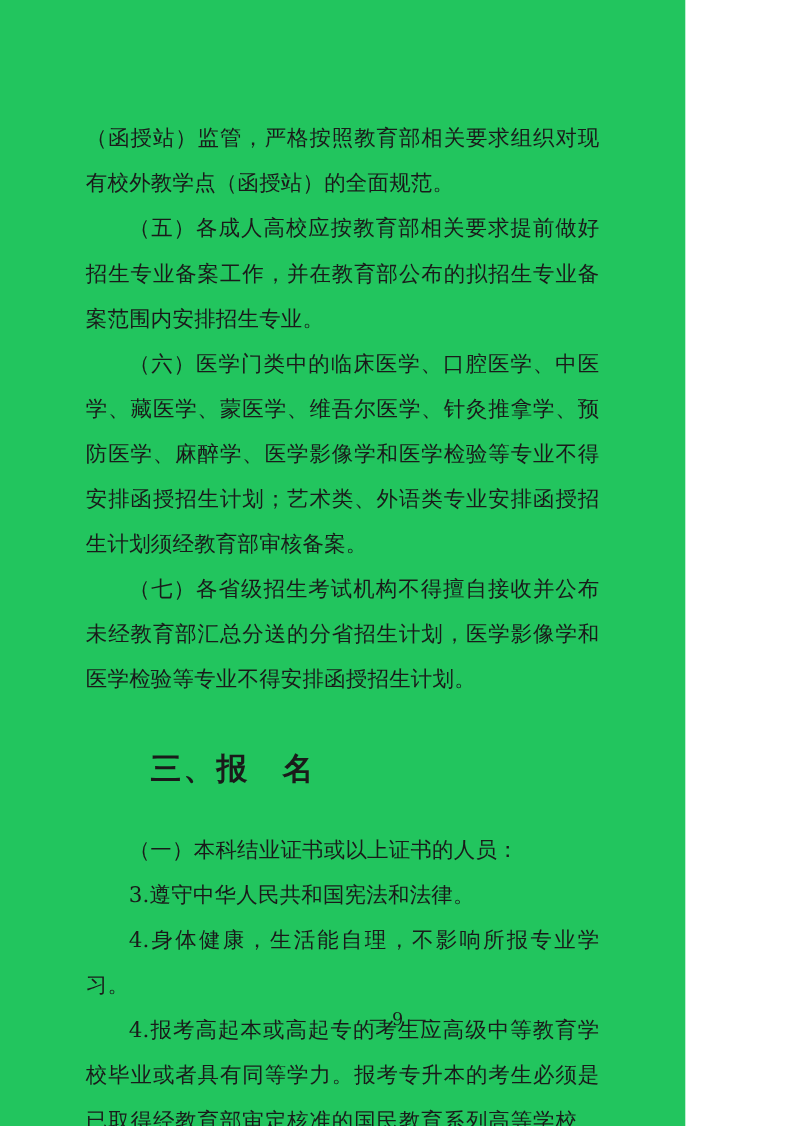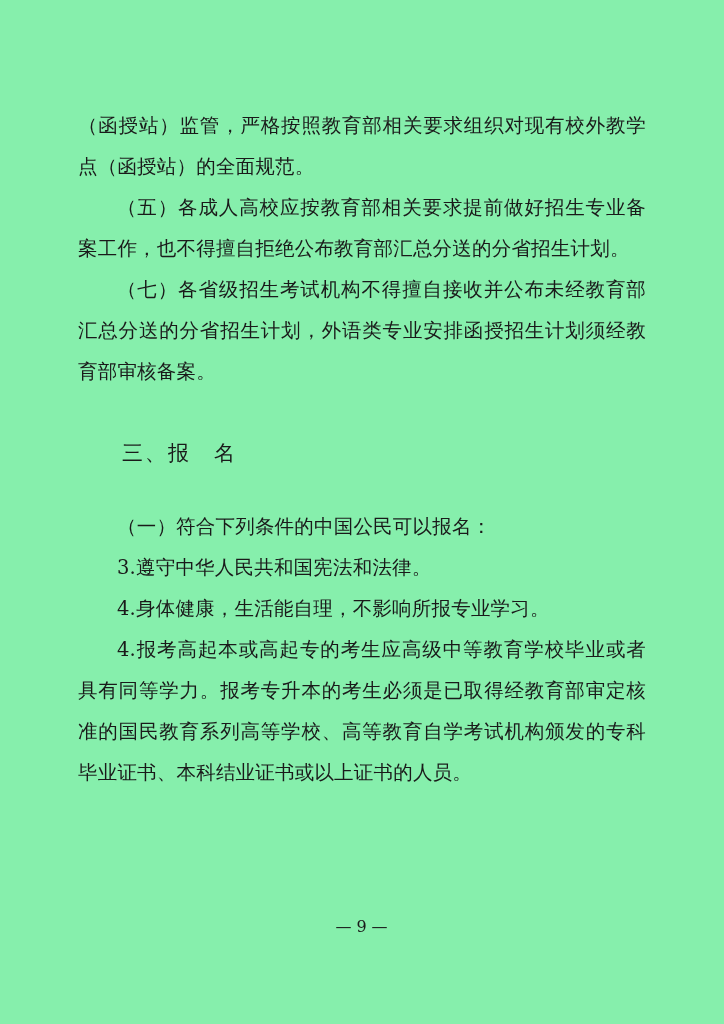--- a/index.html
+++ b/index.html
@@ -9,44 +9,44 @@
   body {
     width: 724px;
     height: 1024px;
     background: #ffffff;
     font-family: "DejaVu Serif", "Liberation Serif", serif;
     color: #1a1a1a;
     overflow: hidden;
   }
   .page {
     position: relative;
-    width: 724px;
+    width: 623px;
     height: 1024px;
     box-sizing: border-box;
     padding: 105px 78px 0 78px;
-    background: #86efac;
+    background: #22c55e;
   }
   .body-text {
     font-size: 19.5px;
     line-height: 41px;
     letter-spacing: 0.2px;
     text-align: justify;
     text-justify: inter-ideograph;
   }
   .para {
     margin: 0;
     text-indent: 0;
   }
   .para.indent {
     text-indent: 2em;
   }
   .section-heading {
     margin: 44px 0 36px 0;
-    font-size: 21px;
-    font-weight: normal;
+    font-size: 28px;
+    font-weight: bold;
     letter-spacing: 2px;
     text-indent: 2.1em;
     line-height: 34px;
   }
   .page-number {
     position: absolute;
     bottom: 88px;
     left: 0;
     width: 724px;
     text-align: center;
@@ -59,26 +59,27 @@
     padding: 0 4px;
   }
 </style>
 </head>
 <body>
 
 <div class="page">
 
   <div class="body-text">
     <p class="para">（函授站）监管，严格按照教育部相关要求组织对现有校外教学点（函授站）的全面规范。</p>
-    <p class="para indent">（五）各成人高校应按教育部相关要求提前做好招生专业备案工作，也不得擅自拒绝公布教育部汇总分送的分省招生计划。</p>
-    <p class="para indent">（七）各省级招生考试机构不得擅自接收并公布未经教育部汇总分送的分省招生计划，外语类专业安排函授招生计划须经教育部审核备案。</p>
+    <p class="para indent">（五）各成人高校应按教育部相关要求提前做好招生专业备案工作，并在教育部公布的拟招生专业备案范围内安排招生专业。</p>
+    <p class="para indent">（六）医学门类中的临床医学、口腔医学、中医学、藏医学、蒙医学、维吾尔医学、针灸推拿学、预防医学、麻醉学、医学影像学和医学检验等专业不得安排函授招生计划；艺术类、外语类专业安排函授招生计划须经教育部审核备案。</p>
+    <p class="para indent">（七）各省级招生考试机构不得擅自接收并公布未经教育部汇总分送的分省招生计划，医学影像学和医学检验等专业不得安排函授招生计划。</p>
 
     <h2 class="section-heading">三、报　名</h2>
 
-    <p class="para indent">（一）符合下列条件的中国公民可以报名：</p>
+    <p class="para indent">（一）本科结业证书或以上证书的人员：</p>
     <p class="para indent">3.遵守中华人民共和国宪法和法律。</p>
     <p class="para indent">4.身体健康，生活能自理，不影响所报专业学习。</p>
     <p class="para indent">4.报考高起本或高起专的考生应高级中等教育学校毕业或者具有同等学力。报考专升本的考生必须是已取得经教育部审定核准的国民教育系列高等学校、高等教育自学考试机构颁发的专科毕业证书、本科结业证书或以上证书的人员。</p>
 
   </div>
 
   <div class="page-number">
     <span class="dash">—</span><span>9</span><span class="dash">—</span>
   </div>
 

